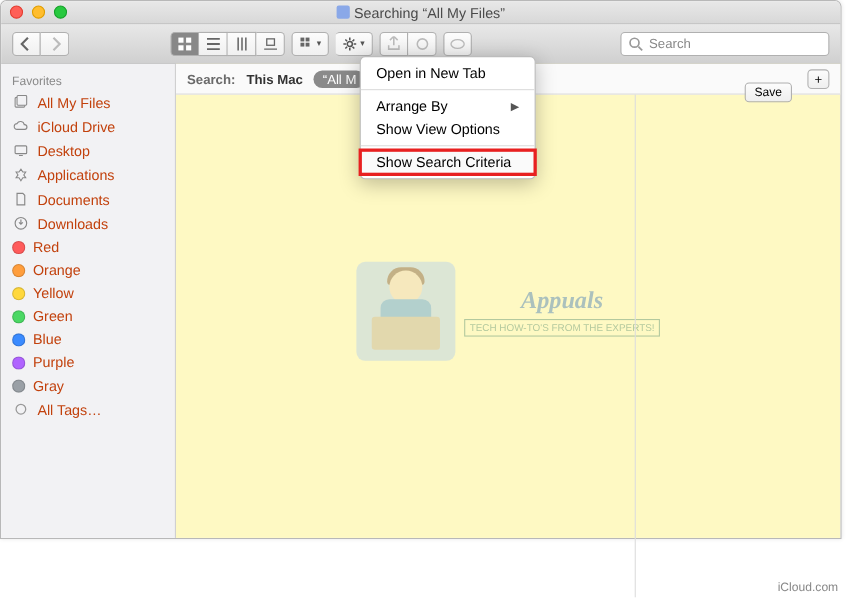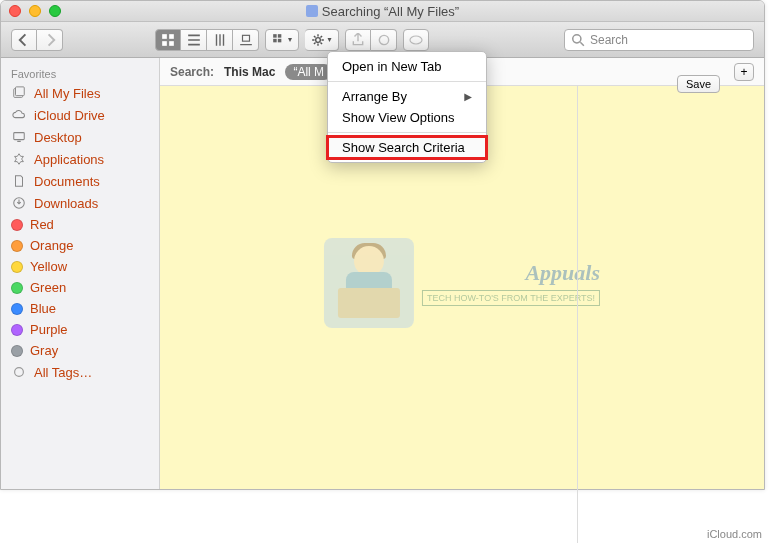--- a/index.html
+++ b/index.html
@@ -40,21 +40,21 @@
 .menu-item { padding:3px 14px; display:flex; align-items:center; justify-content:space-between; cursor:default;}
 .menu-sep { height:1px; background:#dcdcdc; margin:4px 0;}
 .menu-item.highlighted { outline:3px solid #e82020; outline-offset:-1px; background:#fafafa;}
 .submenu-arrow { font-size:10px; color:#555;}
 .watermark { position:absolute; left:50%; top:50%; transform:translate(-50%,-40%); opacity:0.5; text-align:center; }
 .wm-fig { width:90px; height:90px; background:#bcd4e8; border-radius:8px; display:inline-block; position:relative;}
 .wm-head { position:absolute; top:8px; left:30px; width:30px; height:30px; background:#f0d8b8; border-radius:50%;}
 .wm-hair { position:absolute; top:5px; left:28px; width:34px; height:16px; background:#8a6a4a; border-radius:16px 16px 4px 4px;}
 .wm-body { position:absolute; top:34px; left:22px; width:46px; height:34px; background:#6aa8d8; border-radius:8px;}
 .wm-laptop { position:absolute; top:50px; left:14px; width:62px; height:30px; background:#c8b898; border-radius:3px;}
-.wm-text { display:inline-block; vertical-align:top; margin-left:8px; text-align:right;}
+.wm-text { display:inline-block; vertical-align:top; margin-left:8px; text-align:center;}
 .wm-title { font-family: cursive; font-size:22px; color:#5a8ab8; font-style:italic; font-weight:bold;}
 .wm-sub { font-size:9px; color:#6a9a7a; border:1px solid #6a9a7a; padding:2px 4px; margin-top:4px; display:inline-block;}
 .divider-right { position:absolute; top:86px; bottom:1px; left:577px; width:1px; background:#dcdcdc;}
 .credit { position:absolute; right:8px; bottom:4px; font-size:11px; color:#888;}
 svg { width:14px; height:14px; }
 </style>
 </head>
 <body>
 
 <div class="window">

